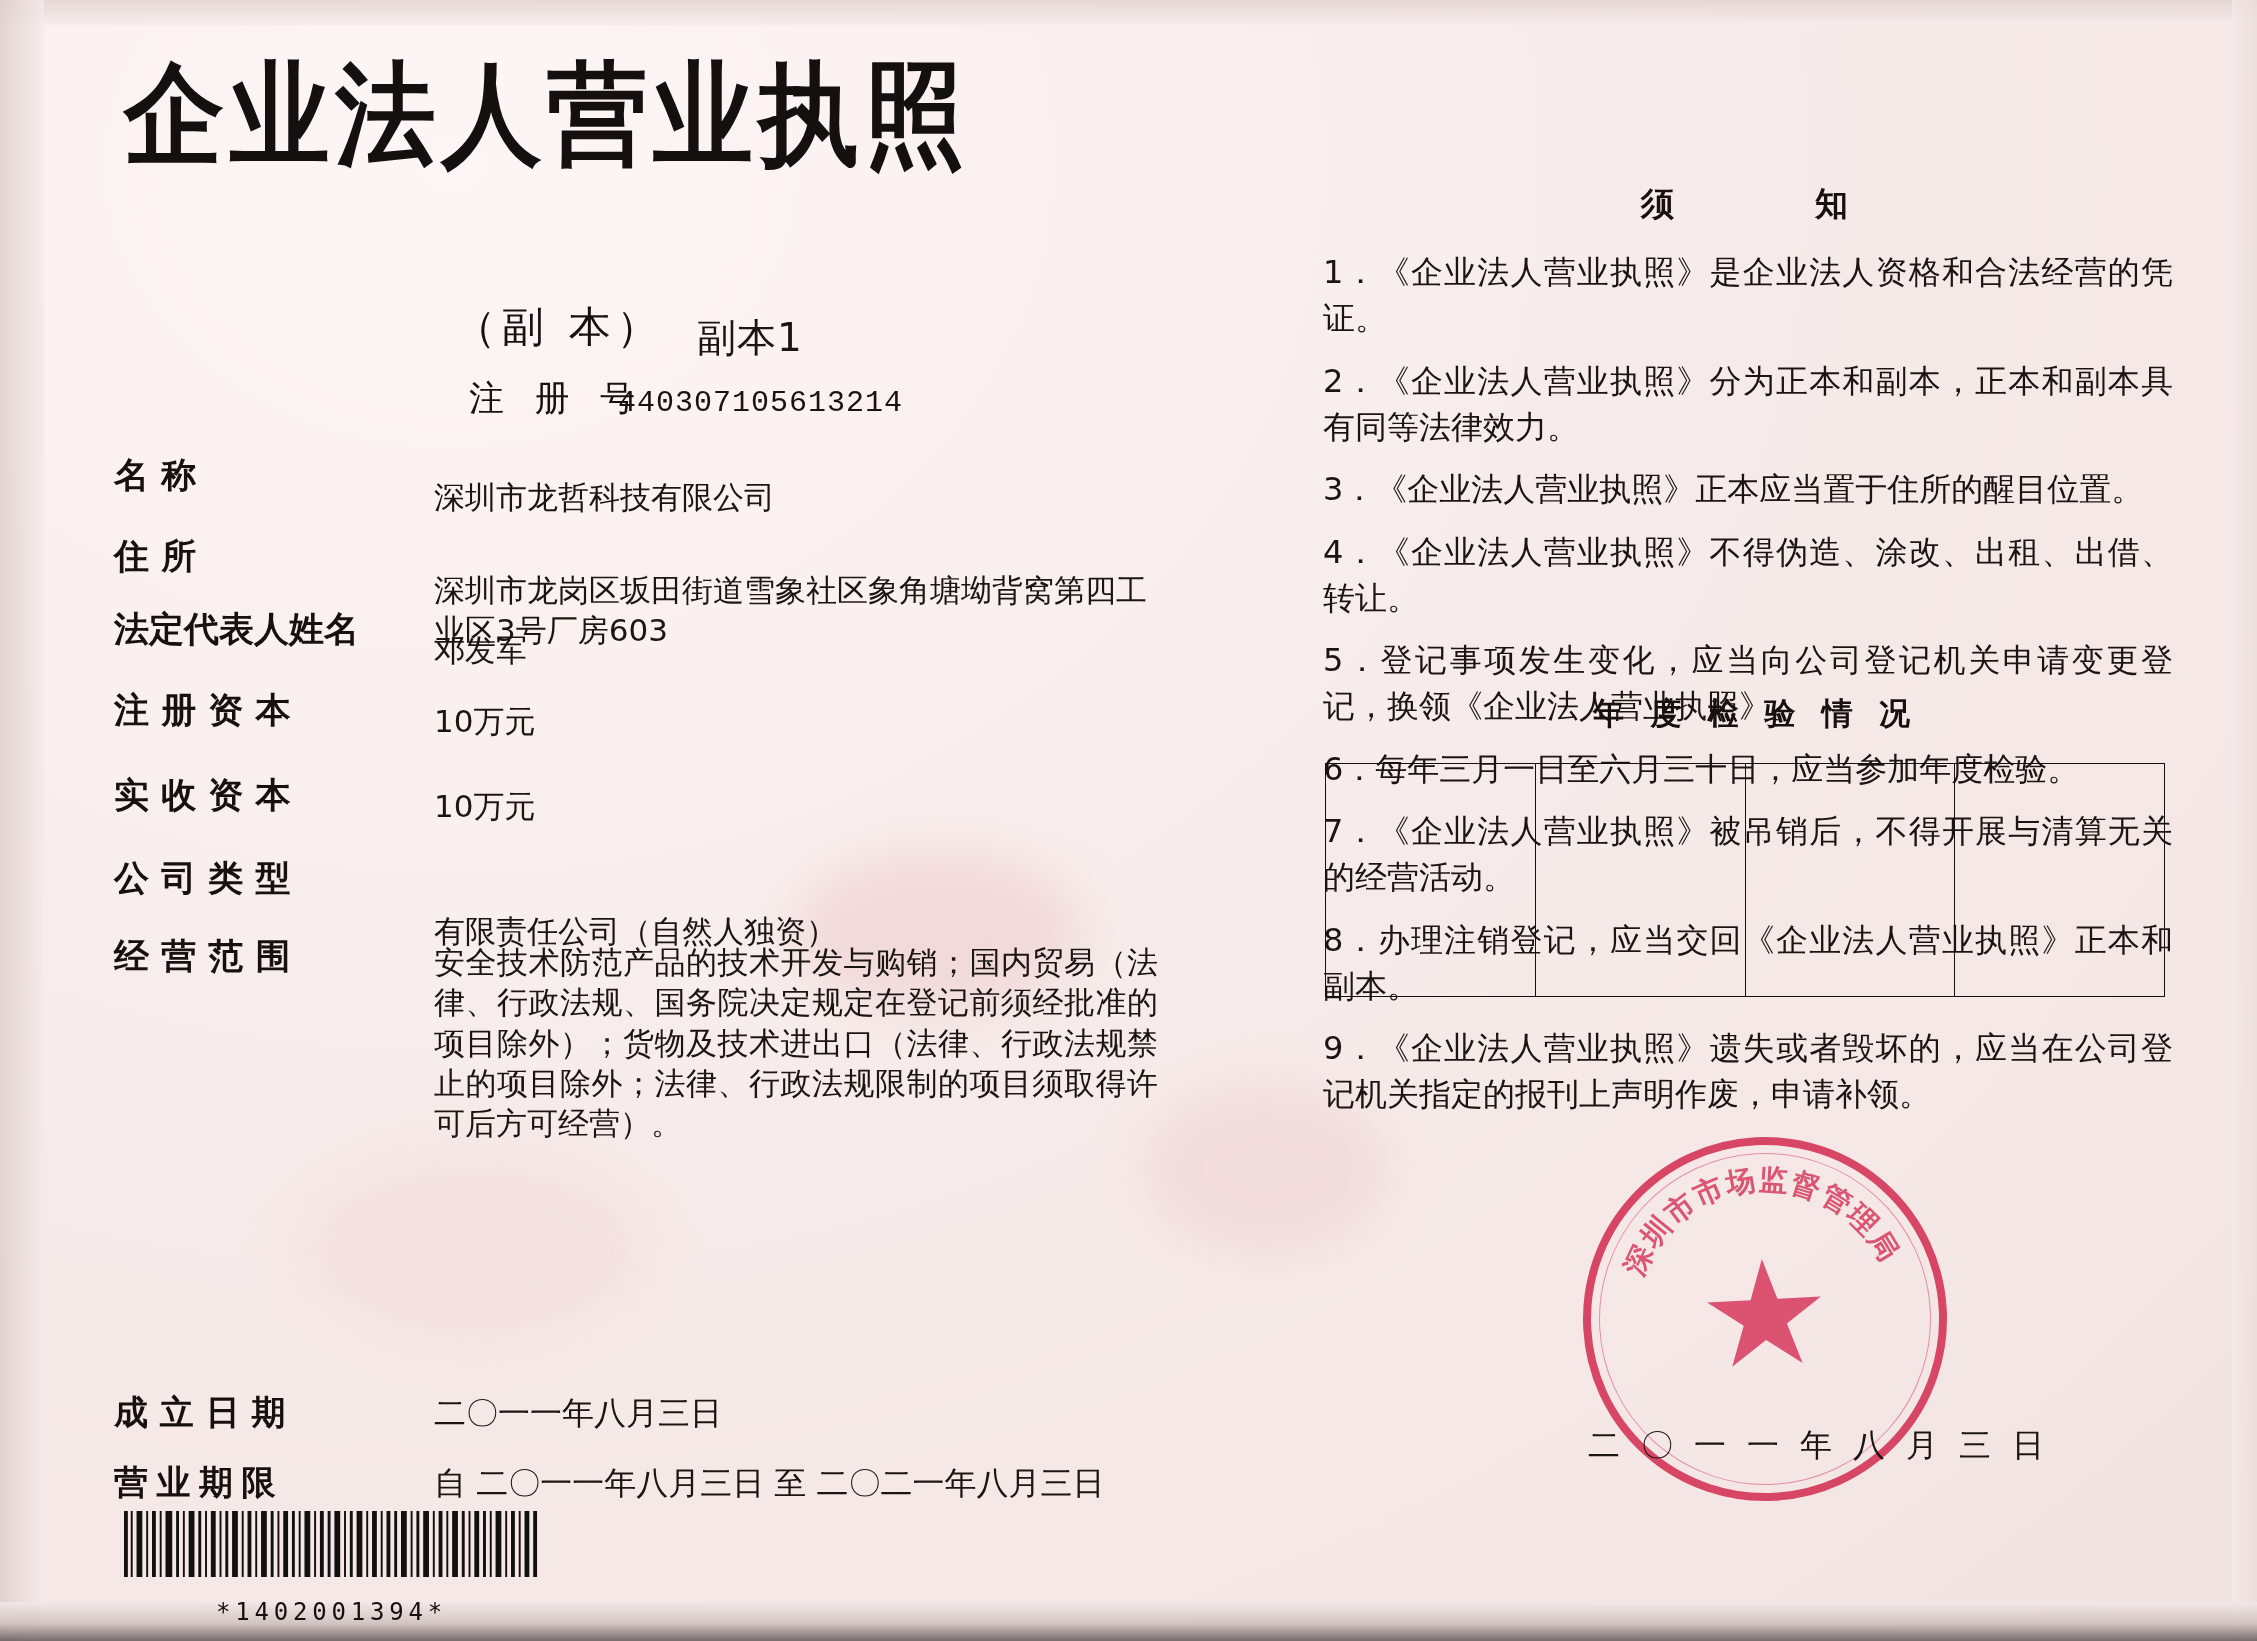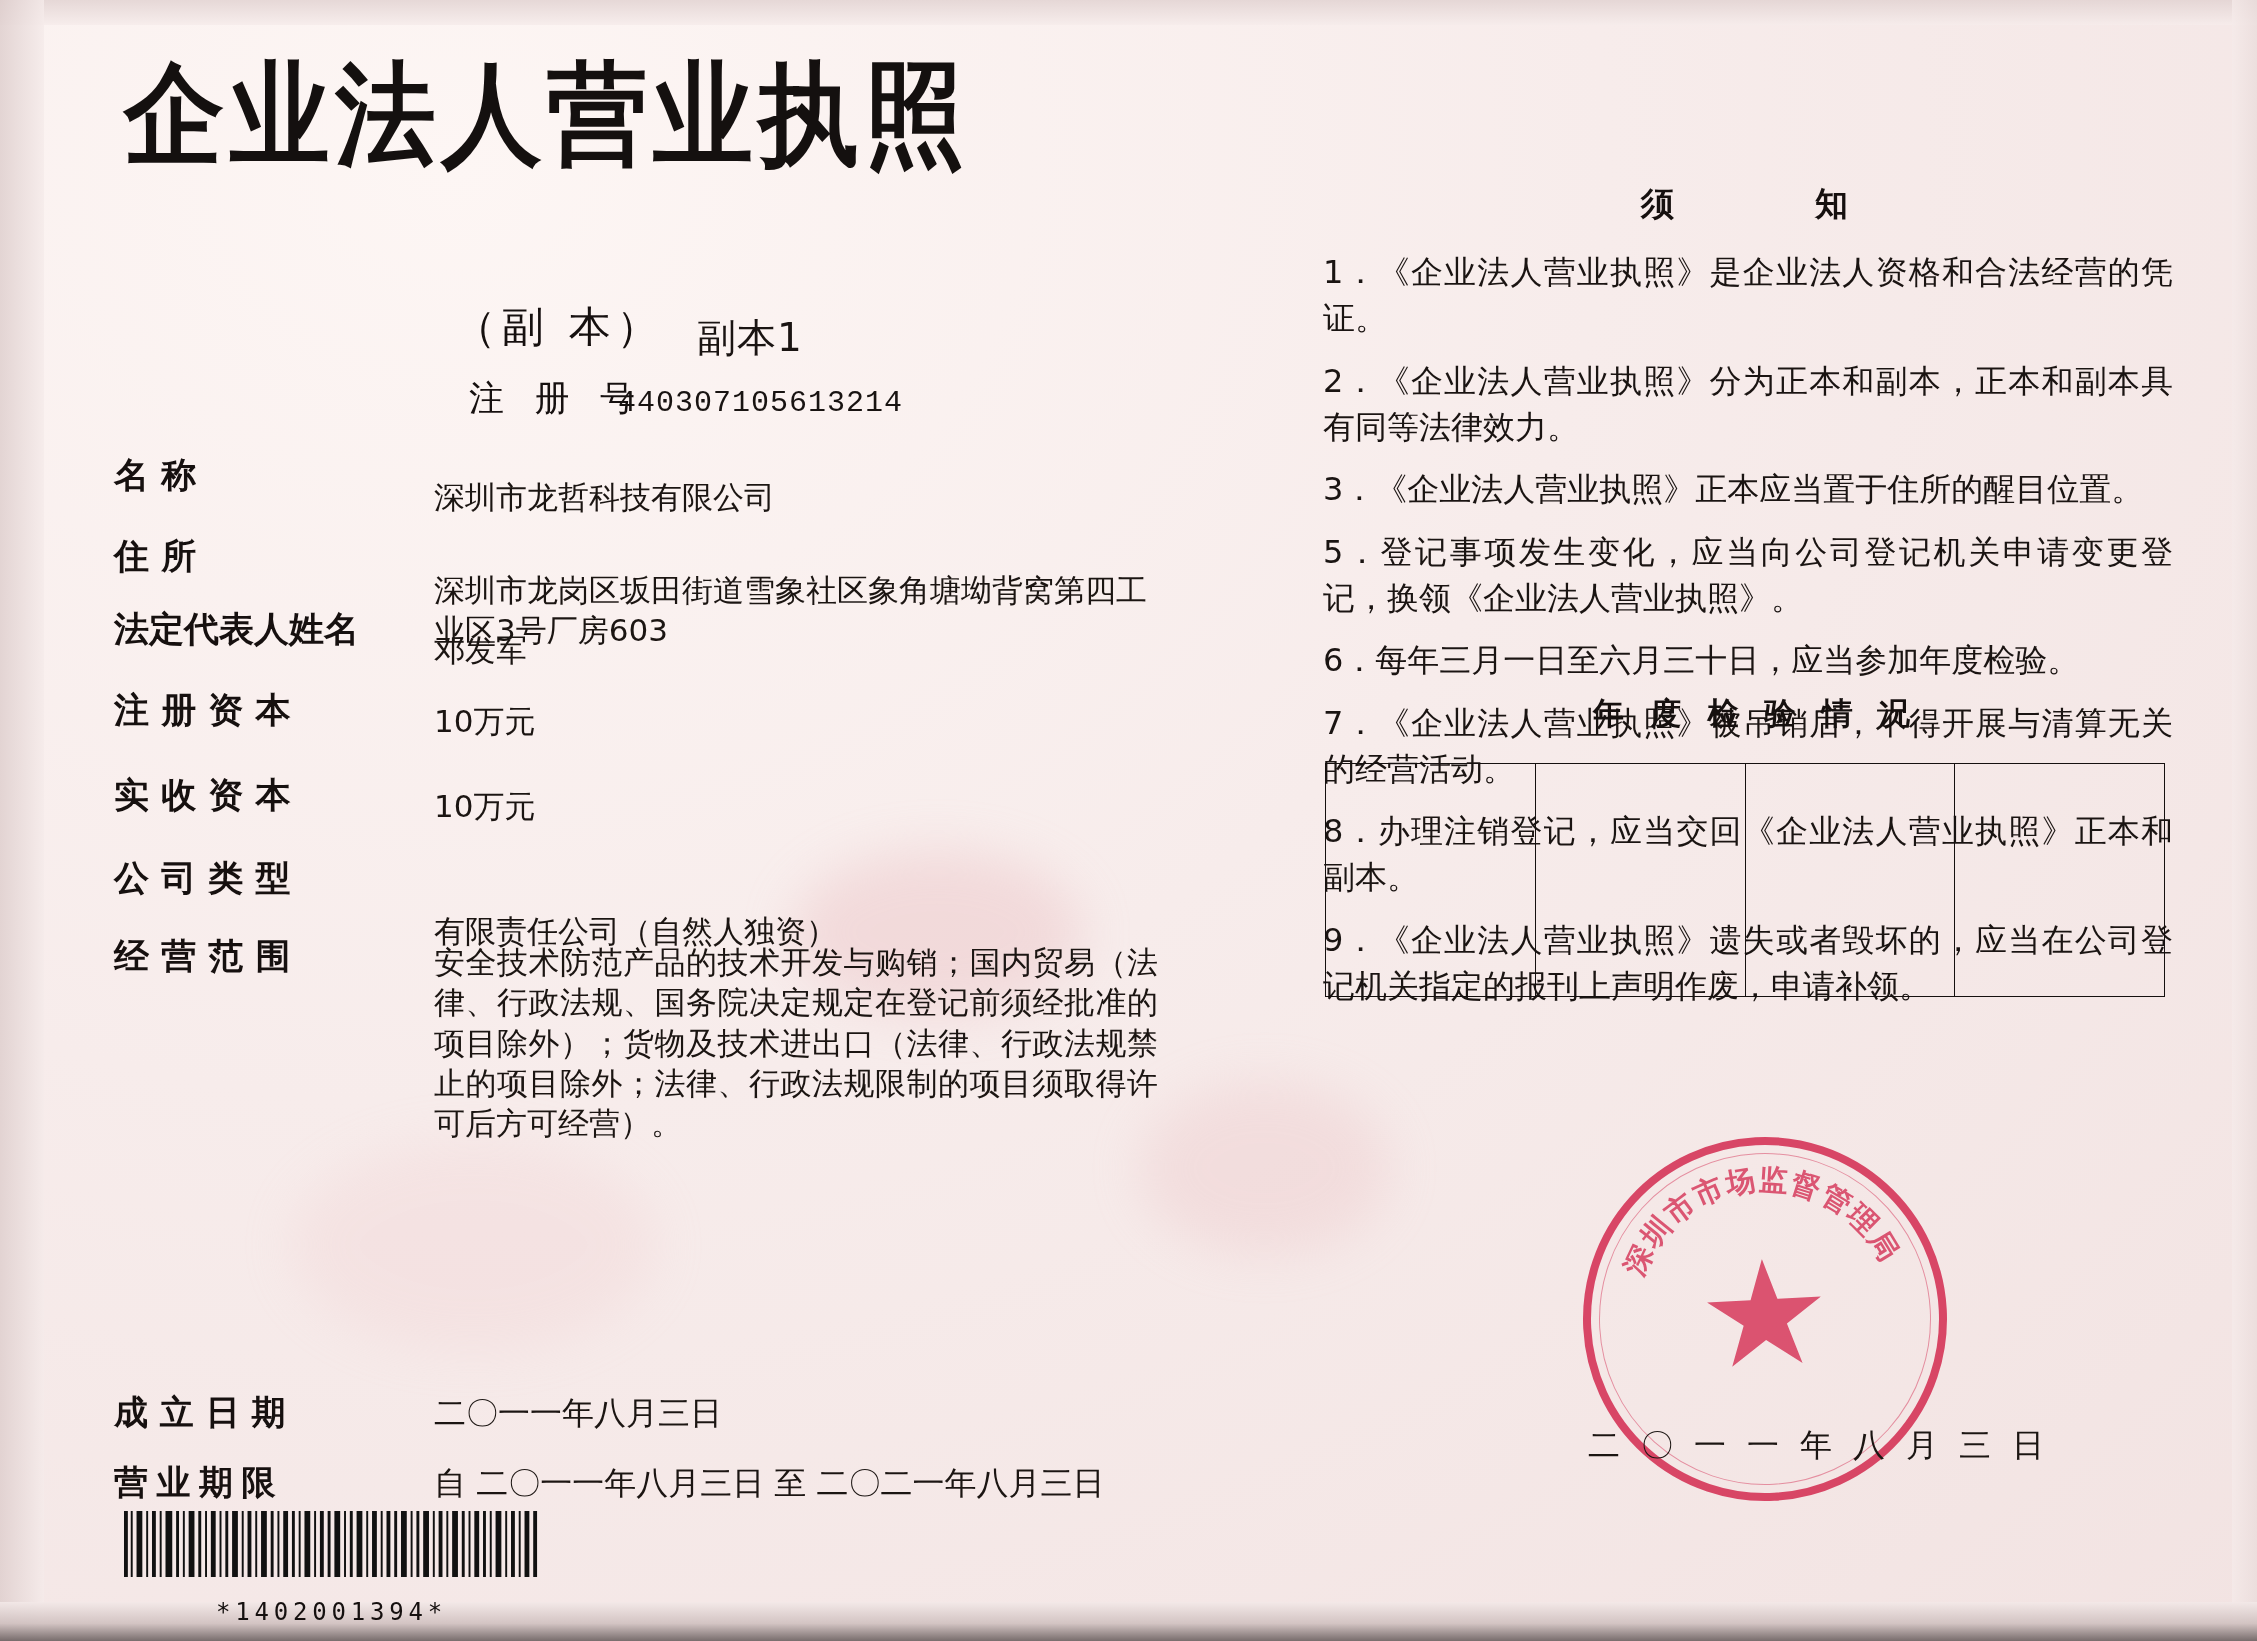--- a/index.html
+++ b/index.html
@@ -262,20 +262,21 @@
     </svg>
     <div id="barcode-text">*1402001394*</div>
   </div>
 
   <div id="notice-title">须　　知</div>
 
   <div id="notice-list">
     <div class="ni">1．《企业法人营业执照》是企业法人资格和合法经营的凭证。</div>
     <div class="ni">2．《企业法人营业执照》分为正本和副本，正本和副本具有同等法律效力。</div>
     <div class="ni">3．《企业法人营业执照》正本应当置于住所的醒目位置。</div>
+    <div class="ni">4．《企业法人营业执照》不得伪造、涂改、出租、出借、转让。</div>
     <div class="ni">5．登记事项发生变化，应当向公司登记机关申请变更登记，换领《企业法人营业执照》。</div>
     <div class="ni">6．每年三月一日至六月三十日，应当参加年度检验。</div>
     <div class="ni">7．《企业法人营业执照》被吊销后，不得开展与清算无关的经营活动。</div>
     <div class="ni">8．办理注销登记，应当交回《企业法人营业执照》正本和副本。</div>
     <div class="ni">9．《企业法人营业执照》遗失或者毁坏的，应当在公司登记机关指定的报刊上声明作废，申请补领。</div>
   </div>
 
   <div id="annual-title">年 度 检 验 情 况</div>
   <div id="annual-table">
     <div class="cell"></div>

